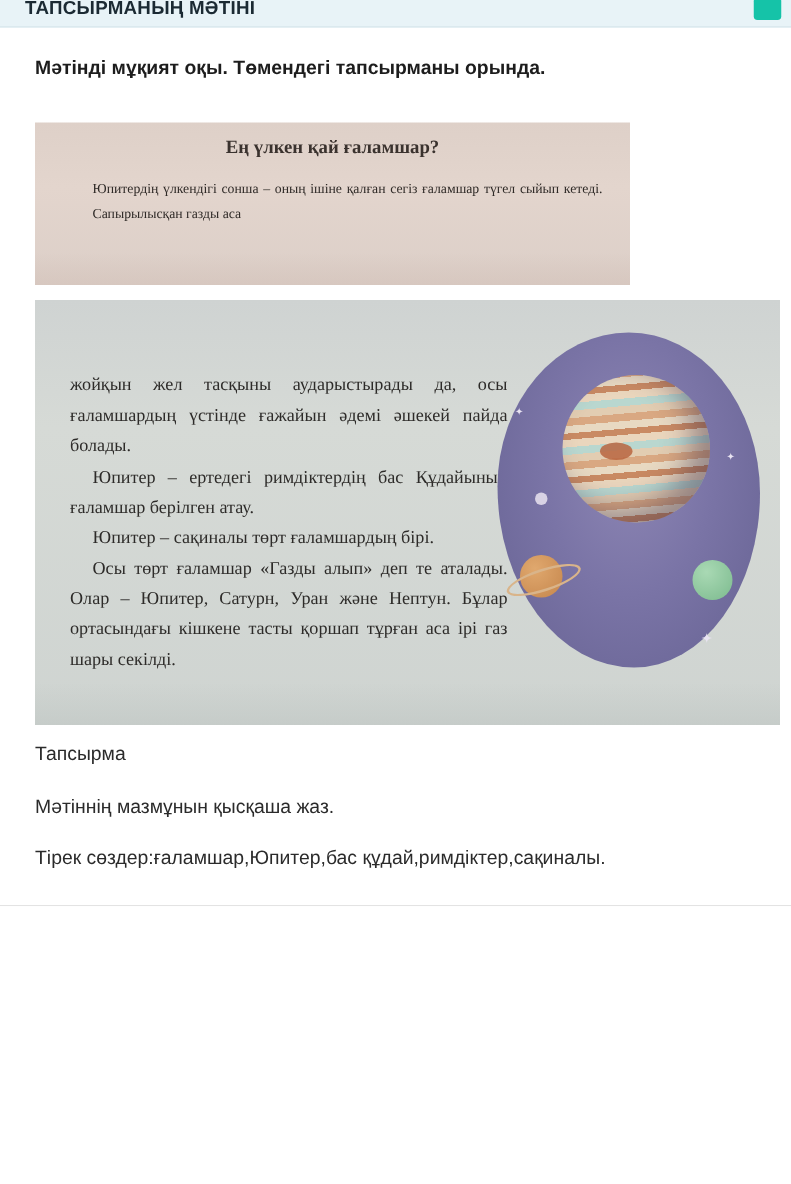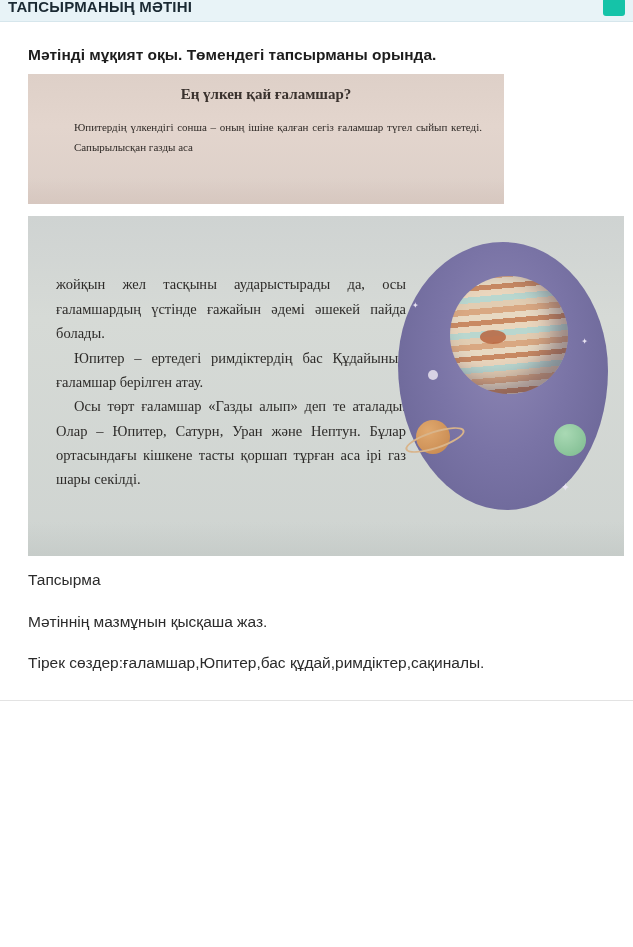--- a/index.html
+++ b/index.html
@@ -17,21 +17,21 @@
   }
 
   
   .header {
     position: relative;
     height: 22px;
     background: #e8f3f7;
     border-bottom: 1px solid #d6e6ec;
     display: flex;
     align-items: flex-start;
-    padding: 0 8px;
+    padding: 0 20px;
     box-sizing: border-box;
   }
   .header-title {
     font-size: 15px;
     font-weight: bold;
     letter-spacing: .2px;
     color: #1b2a33;
     line-height: 20px;
     position: relative;
     top: -3px;
@@ -49,21 +49,21 @@
   
   .content {
     padding: 22px 28px 0 28px;
     box-sizing: border-box;
   }
   .instruction {
     font-size: 15.5px;
     font-weight: bold;
     line-height: 1.45;
     color: #1d1d1d;
-    margin: 0 0 8px 0;
+    margin: 0 0 32px 0;
     max-width: 560px;
   }
 
   
   .scan {
     position: relative;
     overflow: hidden;
     margin-bottom: 12px;
   }
   .scan-top {
@@ -245,20 +245,21 @@
 
   <div class="scan scan-top">
     <div class="head">Ең үлкен қай ғаламшар?</div>
     <div class="body">Юпитердің үлкендігі сонша – оның ішіне қалған сегіз ғаламшар түгел сыйып кетеді. Сапырылысқан газды аса</div>
   </div>
 
   <div class="scan scan-bottom">
     <div class="col-text">
       <p>жойқын жел тасқыны аударыстырады да, осы ғаламшардың үстінде ғажайын әдемі әшекей пайда болады.</p>
       <p class="ind">Юпитер – ертедегі римдіктердің бас Құдайының ғаламшар берілген атау.</p>
+      <p class="ind">Юпитер – сақиналы төрт ғаламшардың бірі.</p>
       <p class="ind">Осы төрт ғаламшар «Газды алып» деп те аталады. Олар – Юпитер, Сатурн, Уран және Нептун. Бұлар ортасындағы кішкене тасты қоршап тұрған аса ірі газ шары секілді.</p>
     </div>
 
     <div class="planet-art">
       <div class="jupiter">
         <div class="spot"></div>
       </div>
       <div class="saturn">
         <div class="ring"></div>
       </div>

